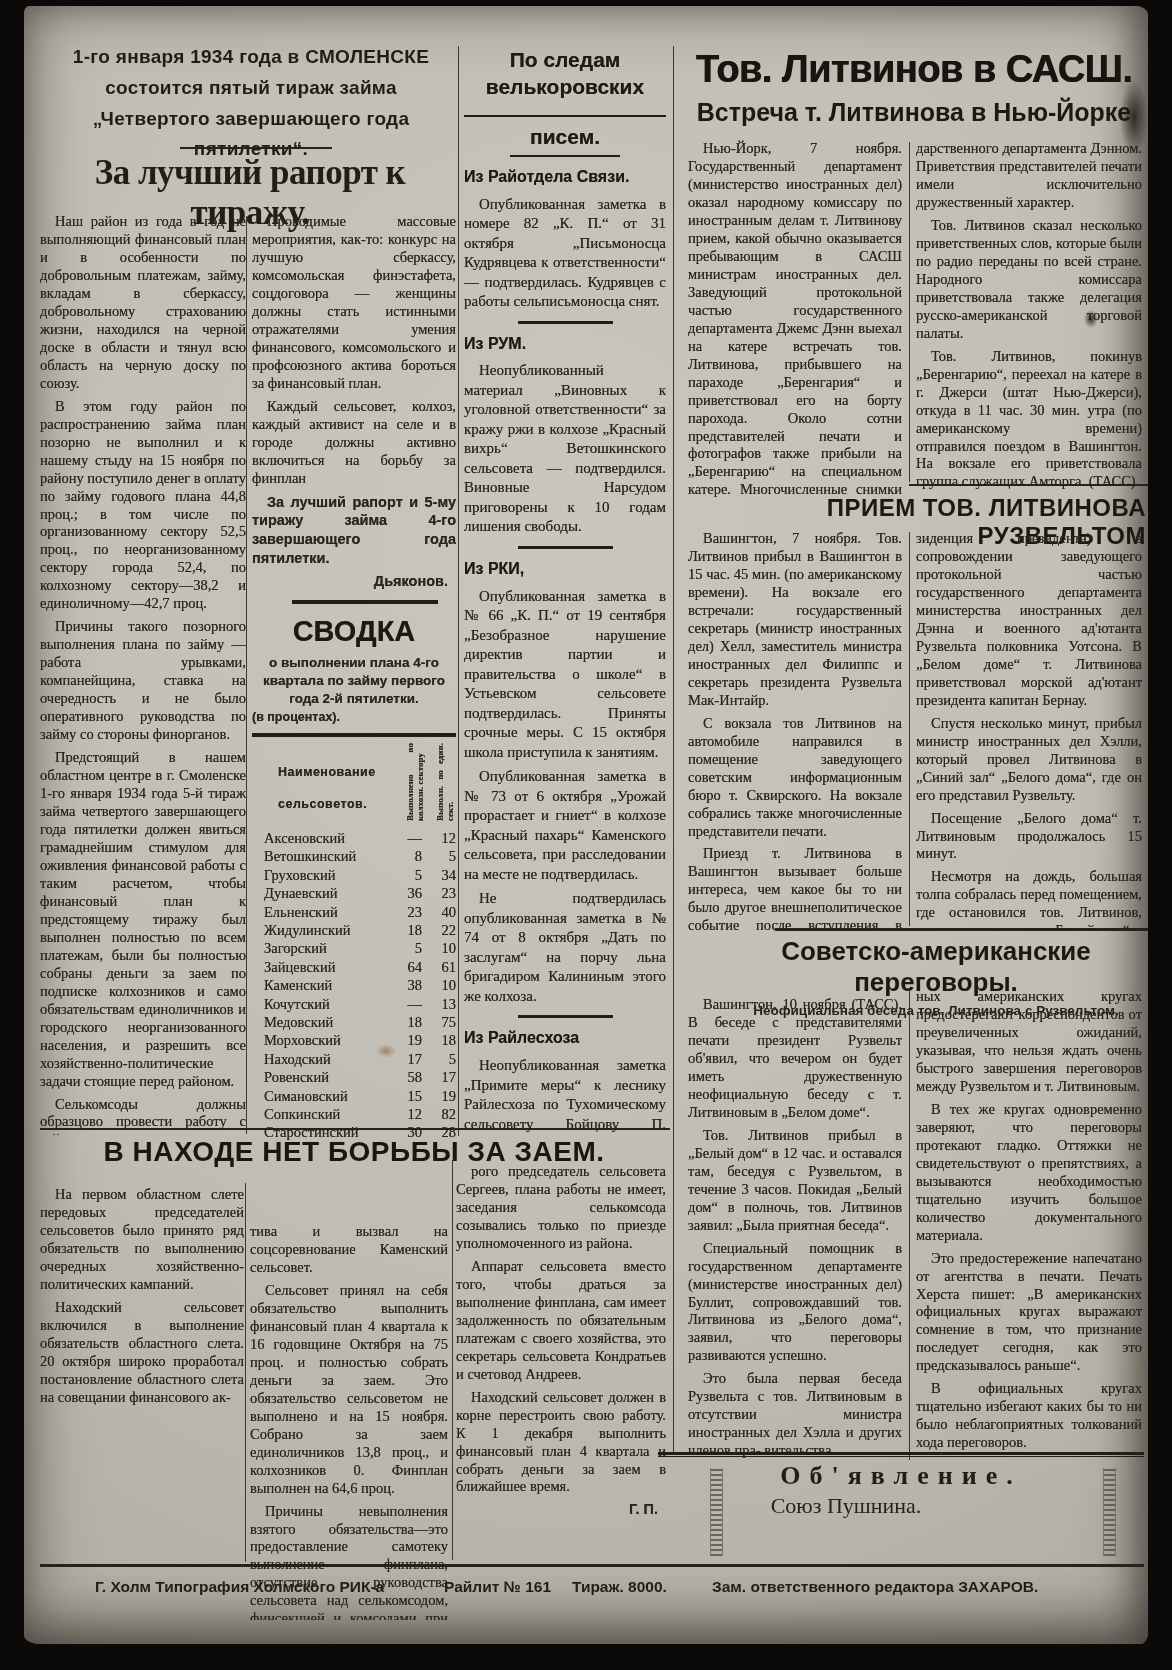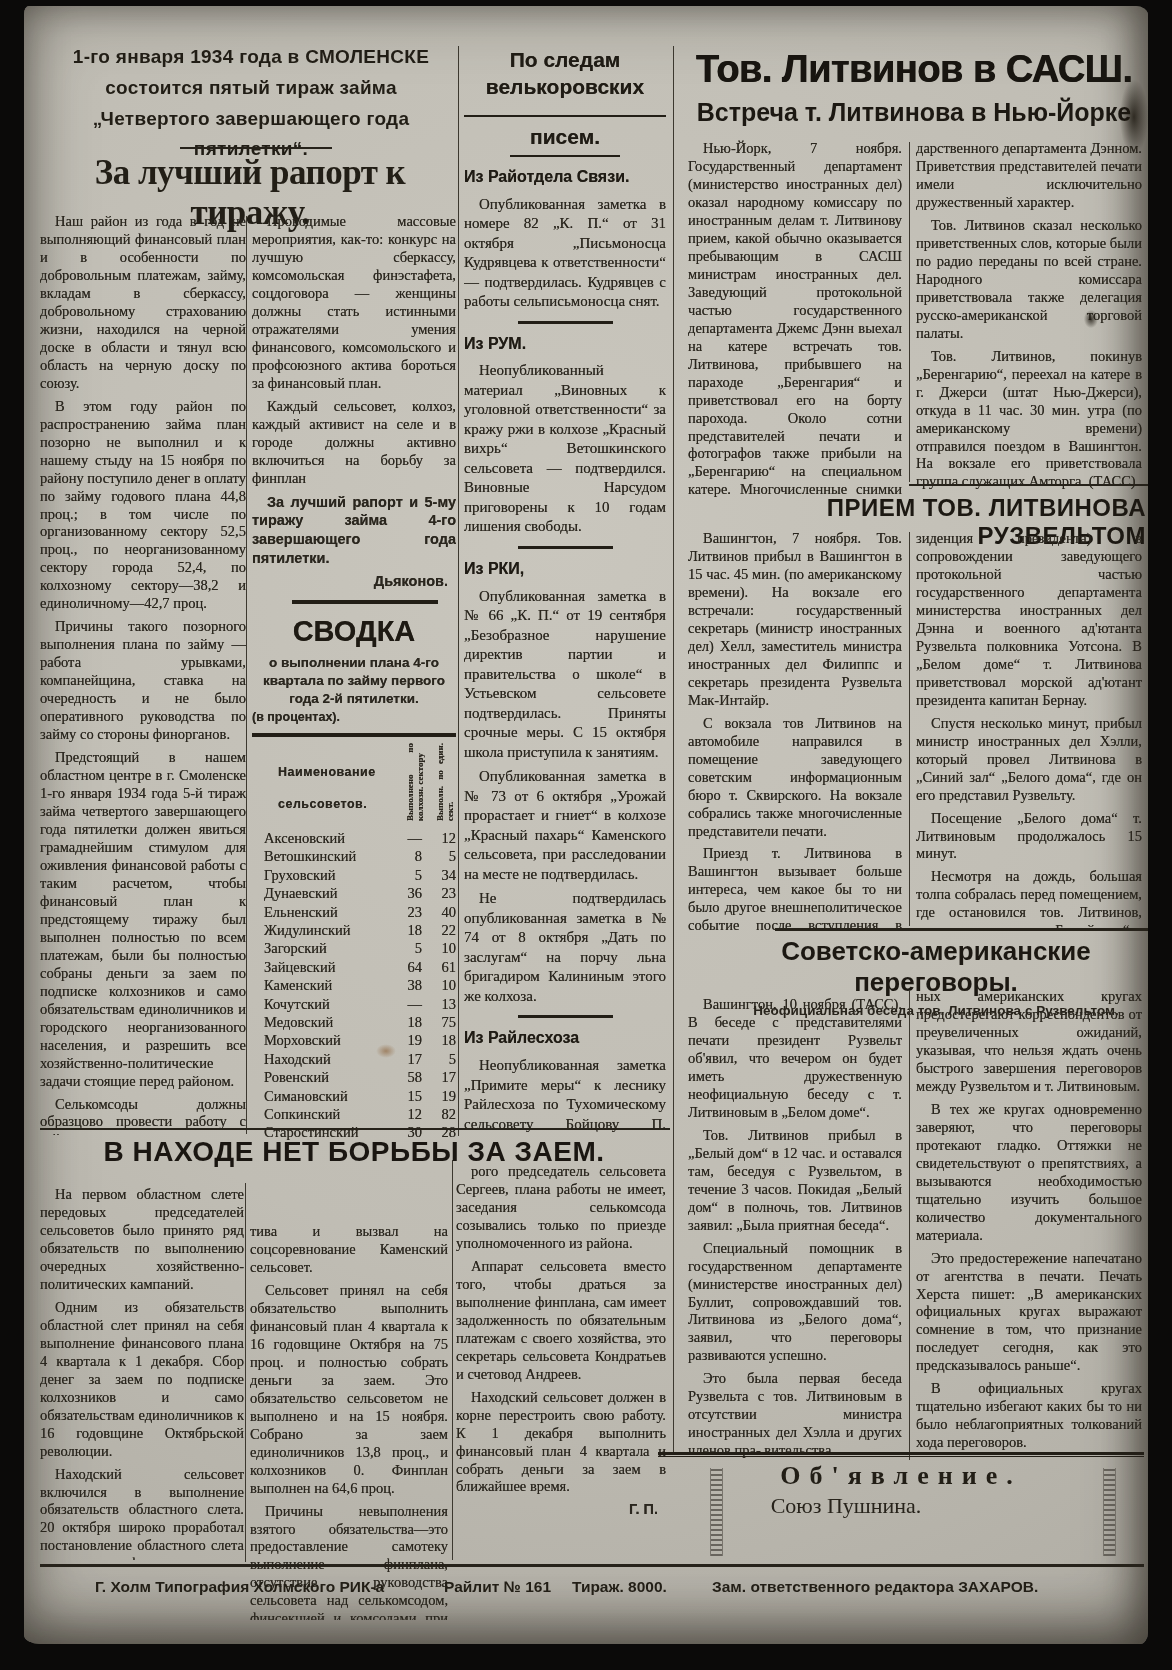--- a/index.html
+++ b/index.html
@@ -299,21 +299,20 @@
         <p class="para">Это предостережение напечатано от агентства в печати. Печать Херста пишет: „В американских официальных кругах выражают сомнение в том, что признание последует сегодня, как это предсказывалось раньше“.</p>
         <p class="para">В официальных кругах тщательно избегают каких бы то ни было неблагоприятных толкований хода переговоров.</p>
       </div>
     <div class="vrule" style="left:885px; top:984px; height:470px;"></div>
 
     <div class="hrule" style="left:16px; top:1122px; width:630px; height:2px;"></div>
     <div class="abs nahode-head" style="left:30px; top:1130px; width:600px;">В НАХОДЕ НЕТ БОРЬБЫ ЗА ЗАЕМ.</div>
 
     <div class="col" style="left:16px; top:1180px; width:204px; height:374px;">
         <p class="para">На первом областном слете передовых председателей сельсоветов было принято ряд обязательств по выполнению очередных хозяйственно-политических кампаний.</p>
-        <p class="para">Одним из обязательств областной слет принял на себя выполнение финансового плана 4 квартала к 1 декабря. Сбор денег за заем по подписке колхозников и само обязательствам единоличников к 16 годовщине Октябрьской революции.</p>
         <p class="para">Находский сельсовет включился в выполнение обязательств областного слета. 20 октября широко проработал постановление областного слета на совещании финансового ак-</p>
       </div>
     <div class="col cont-first" style="left:226px; top:1217px; width:198px; height:397px;">
         <p class="para">тива и вызвал на соцсоревнование Каменский сельсовет.</p>
         <p class="para">Сельсовет принял на себя обязательство выполнить финансовый план 4 квартала к 16 годовщине Октября на 75 проц. и полностью собрать деньги за заем. Это обязательство сельсоветом не выполнено и на 15 ноября. Собрано за заем единоличников 13,8 проц., и колхозников 0. Финплан выполнен на 64,6 проц.</p>
         <p class="para">Причины невыполнения взятого обязательства—это предоставление самотеку выполнение финплана, отсутствие руководства сельсовета над селькомсодом, финсекцией и комсодами при колхозах. Сель комсод, председателем кото-</p>
       </div>
     <div class="col cont-first" style="left:432px; top:1157px; width:210px; height:397px;">
       <div>
           <p class="para">рого председатель сельсовета Сергеев, плана работы не имеет, заседания селькомсода созывались только по приезде уполномоченного из района.</p>

